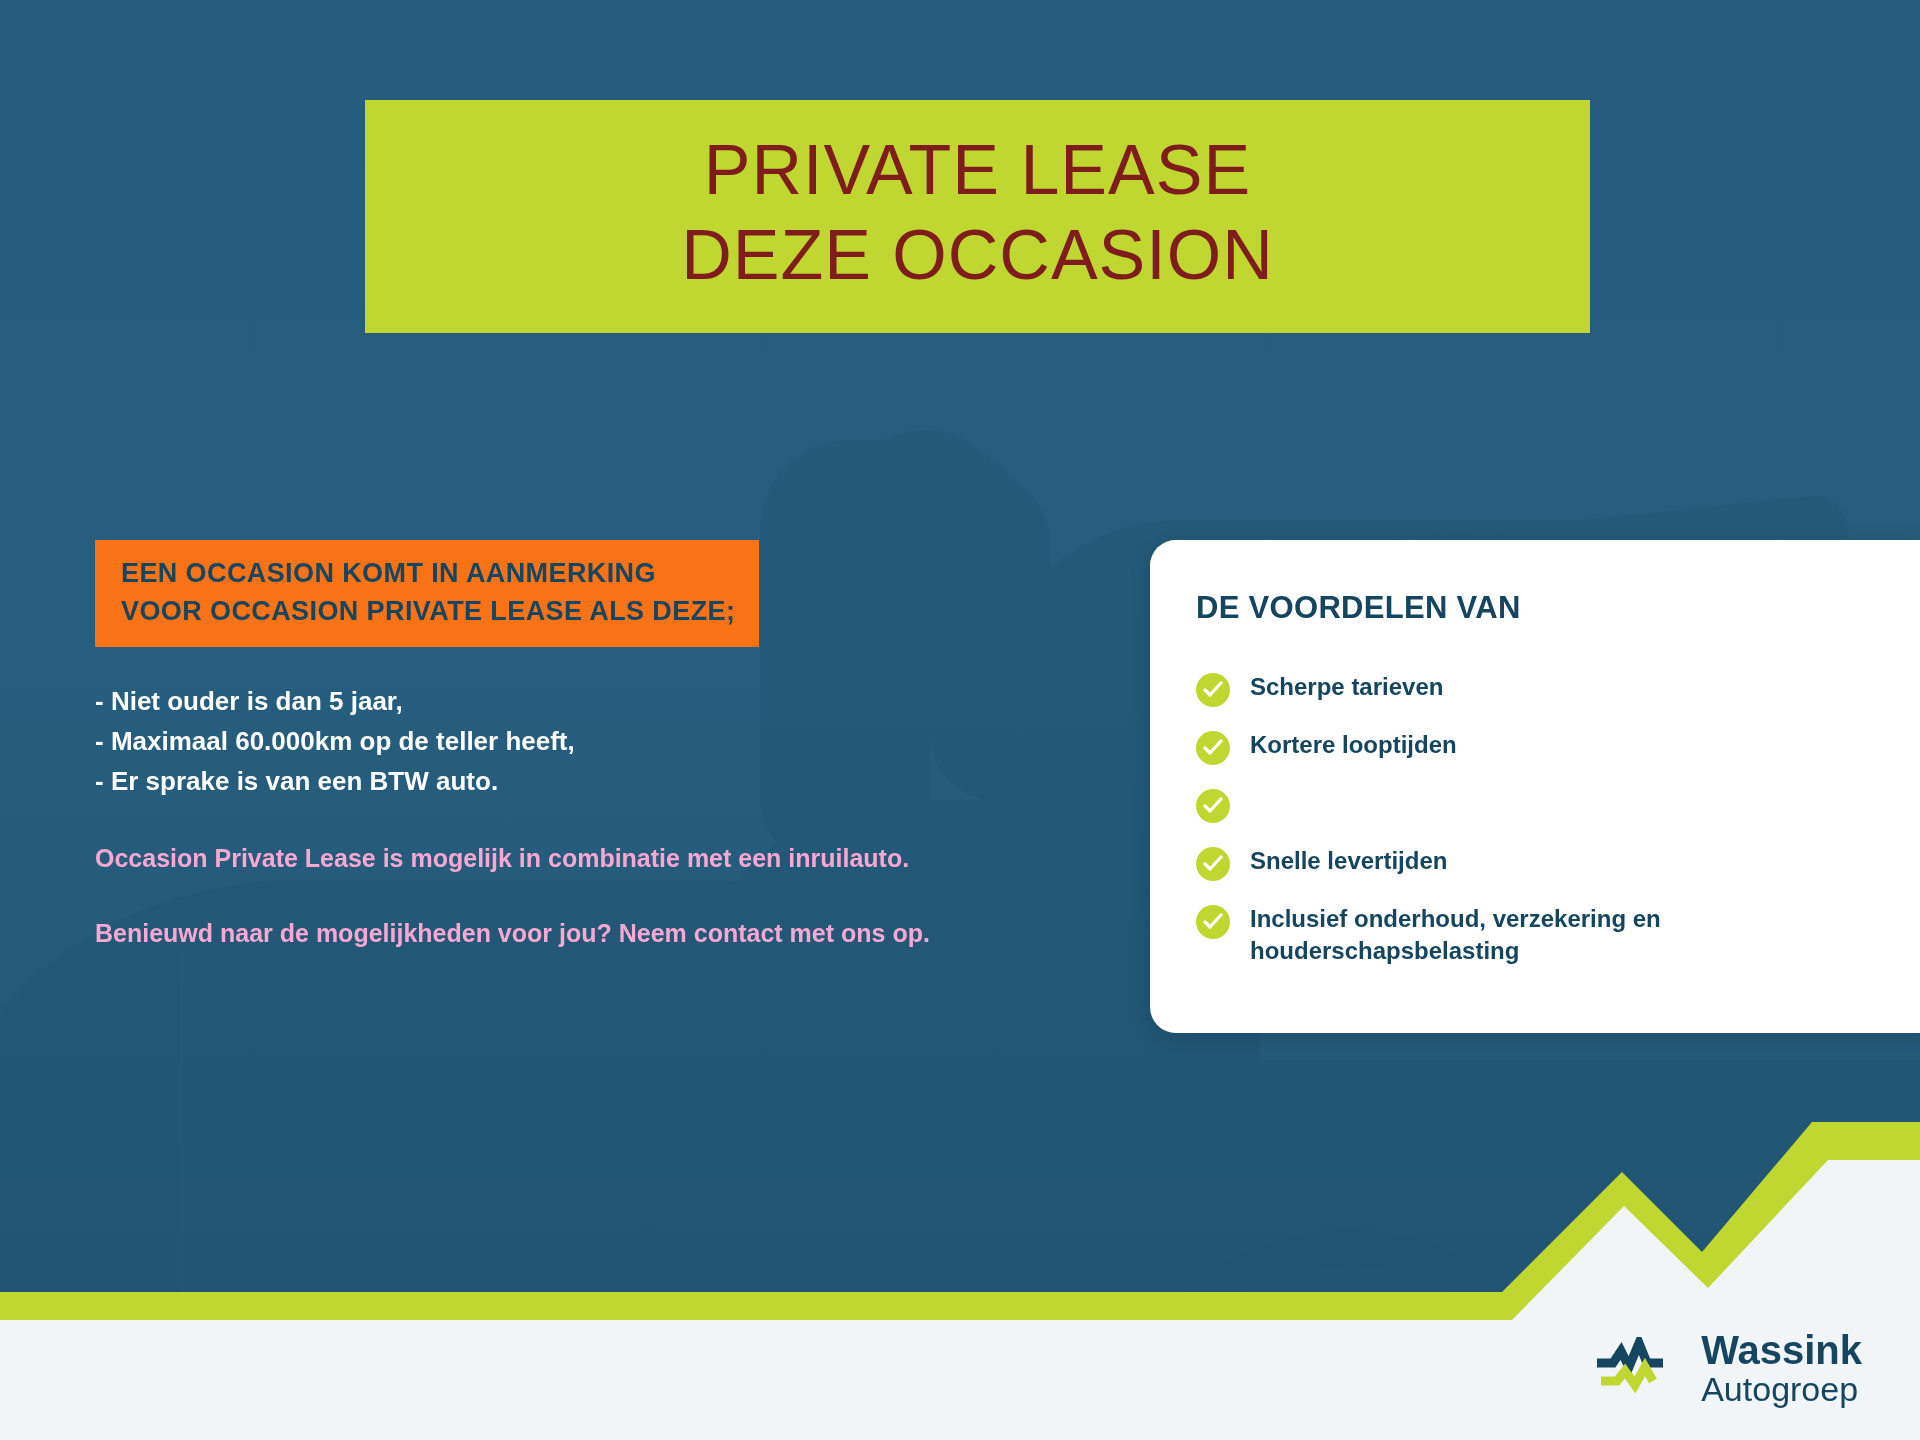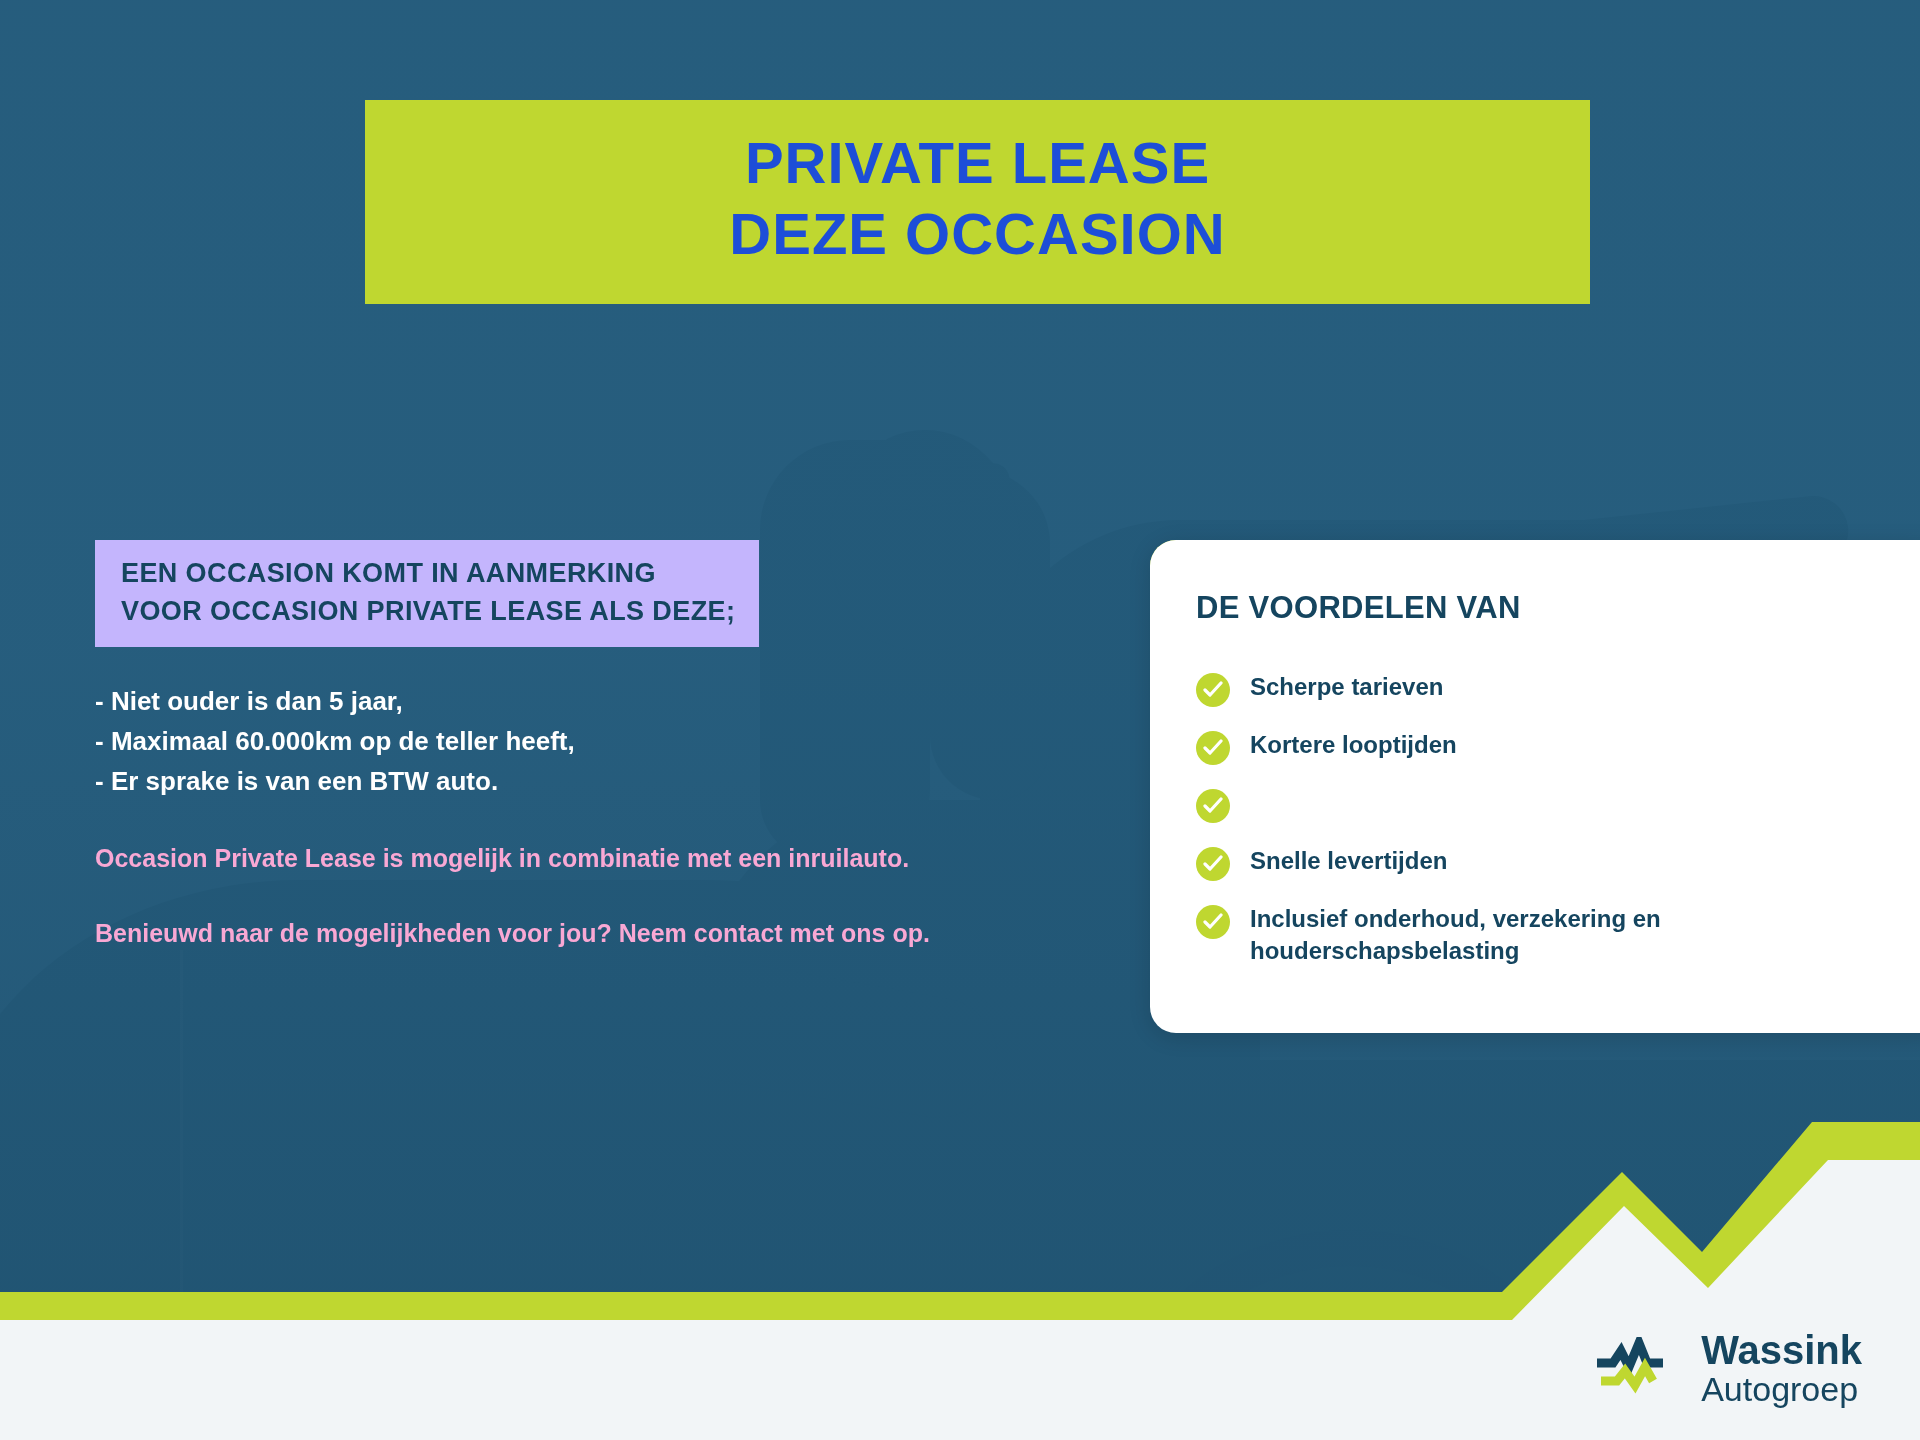--- a/index.html
+++ b/index.html
@@ -152,37 +152,37 @@
   .title-banner {
     position: absolute;
     left: 365px;
     top: 100px;
     width: 1225px;
     padding: 28px 40px 34px 40px;
     background: #bfd730;
     text-align: center;
   }
   .title-banner .line {
-    color: #1d4ed8;
-    font-weight: bold;
-    font-size: 58px;
+    color: #7f1d1d;
+    font-weight: normal;
+    font-size: 70px;
     line-height: 1.22;
     letter-spacing: 1px;
   }
 
   
   .left-col {
     position: absolute;
     left: 95px;
     top: 540px;
     width: 1010px;
   }
   .subhead {
     display: inline-block;
-    background: #c4b5fd;
+    background: #f97316;
     color: #15455f;
     font-weight: bold;
     font-size: 27px;
     line-height: 1.42;
     letter-spacing: 0.4px;
     padding: 14px 24px 16px 26px;
   }
   .bullets {
     margin-top: 34px;
     color: #ffffff;

